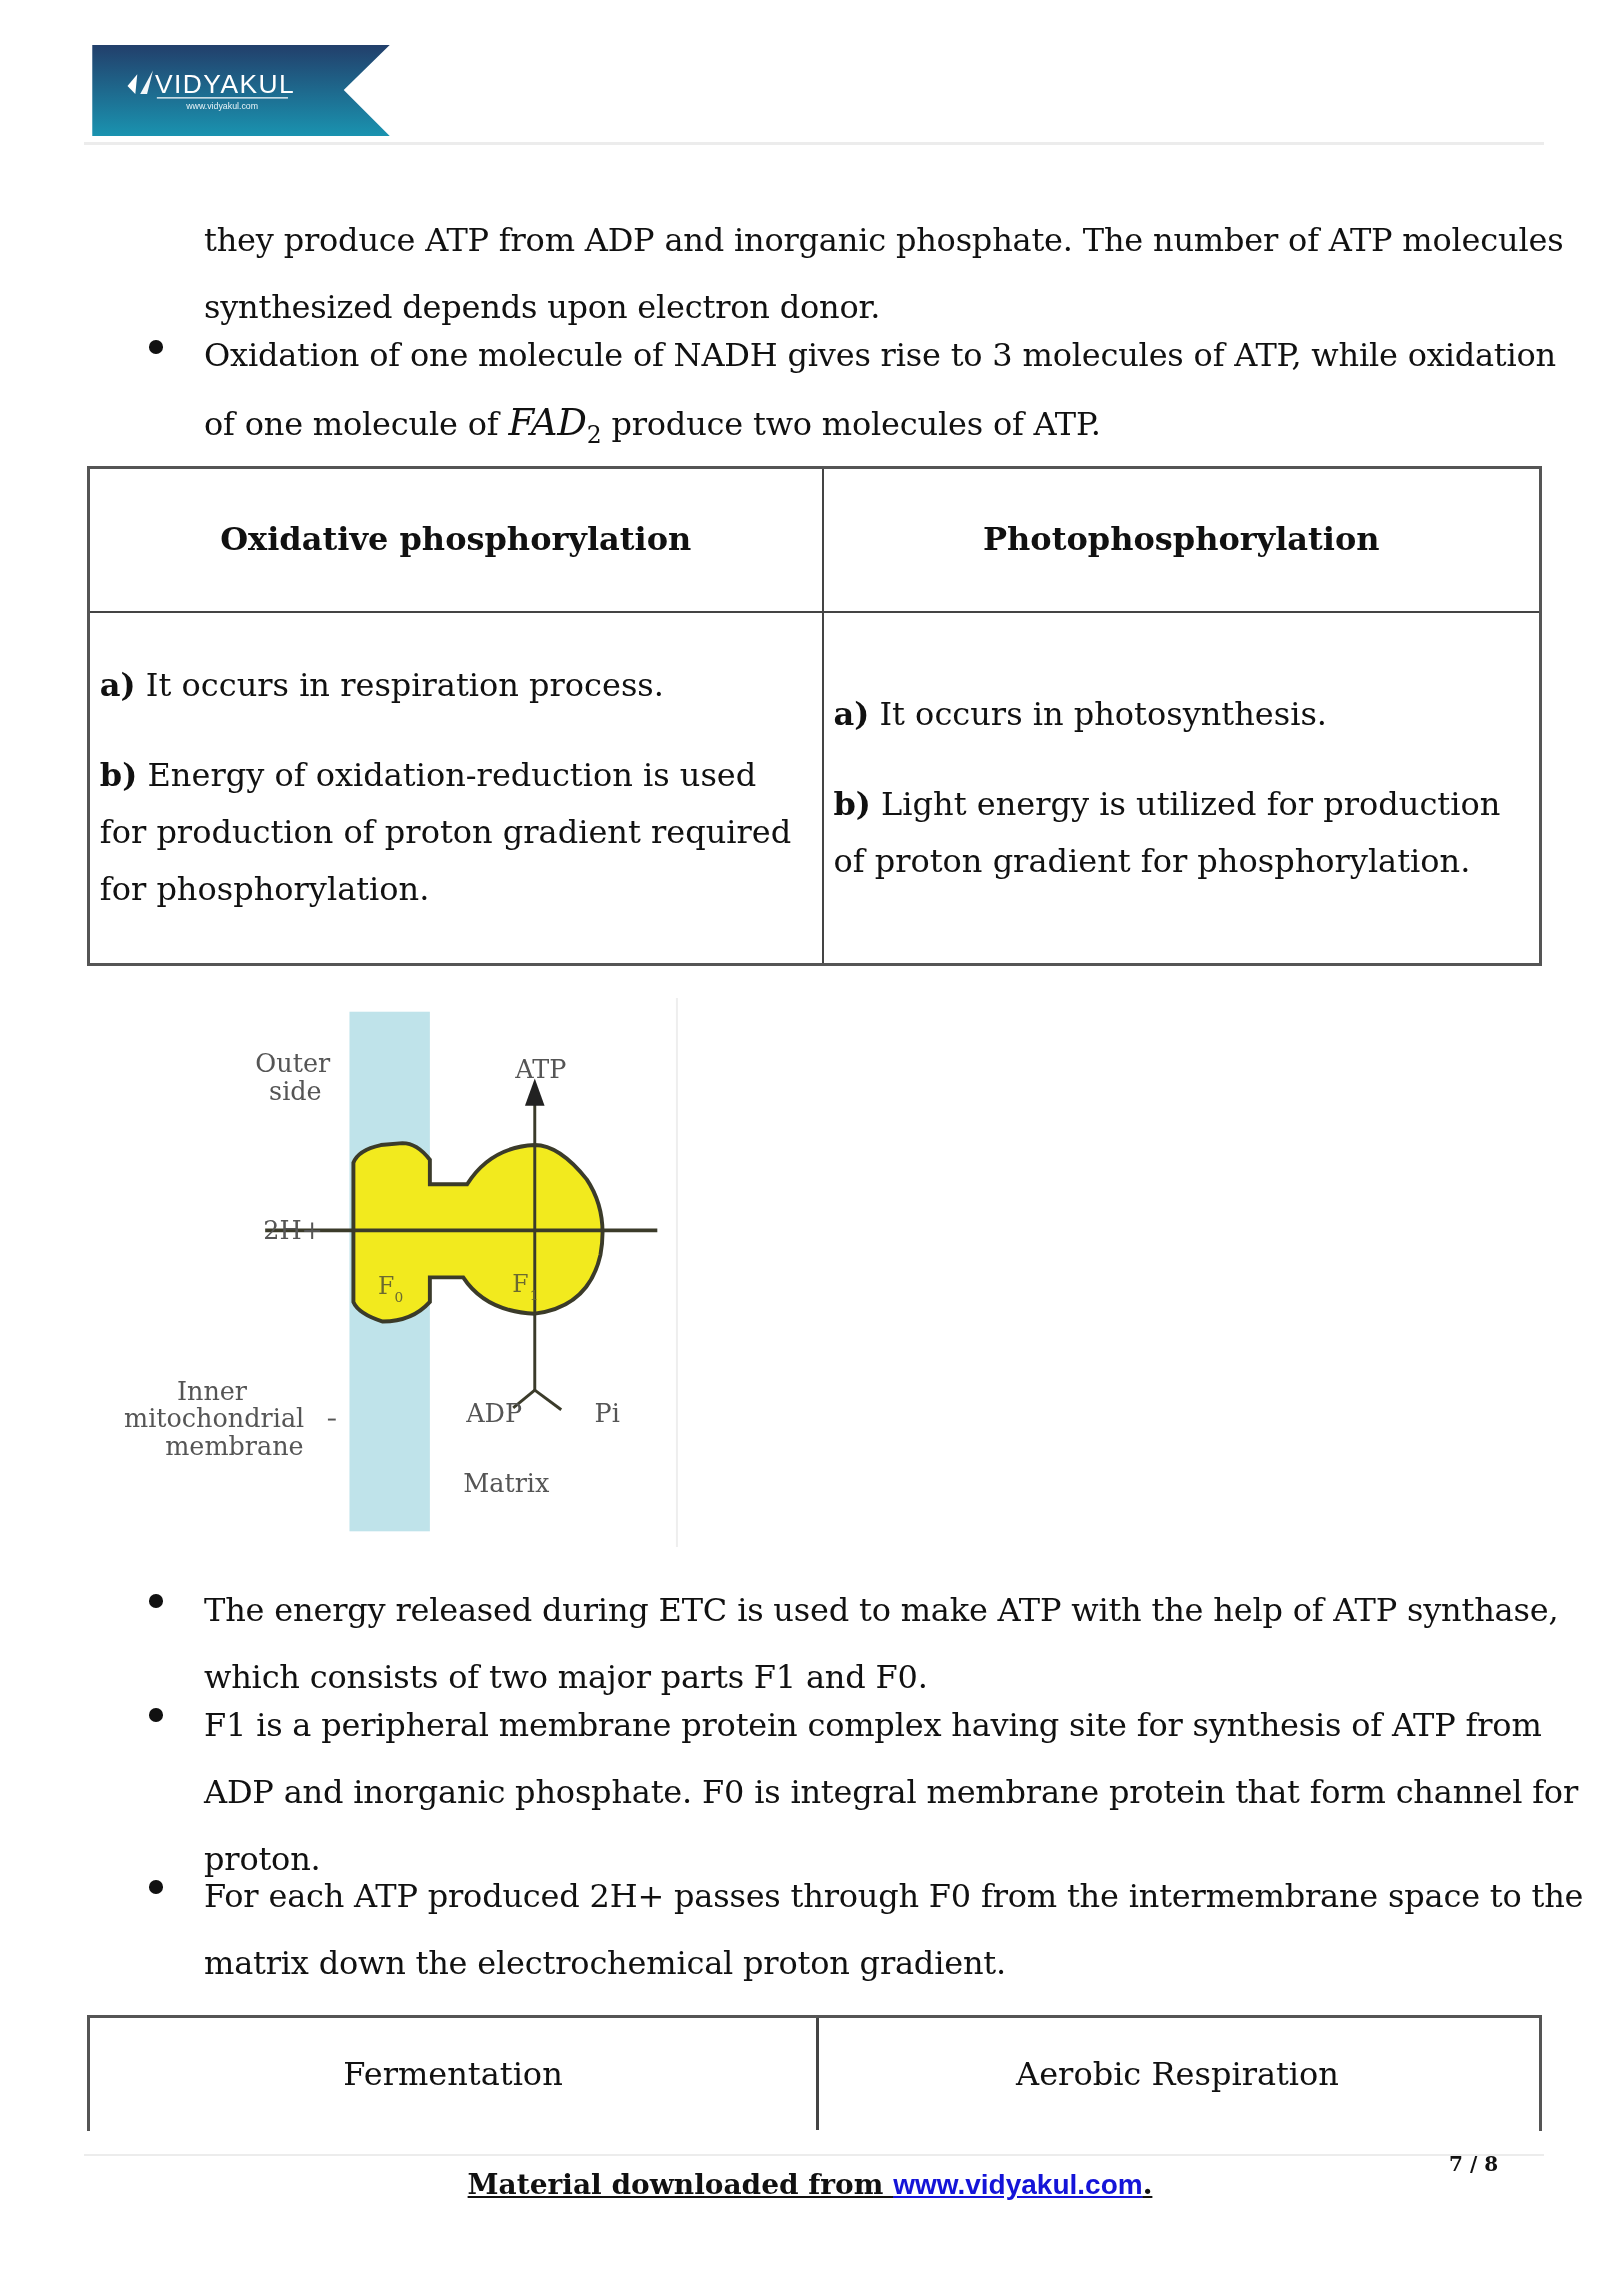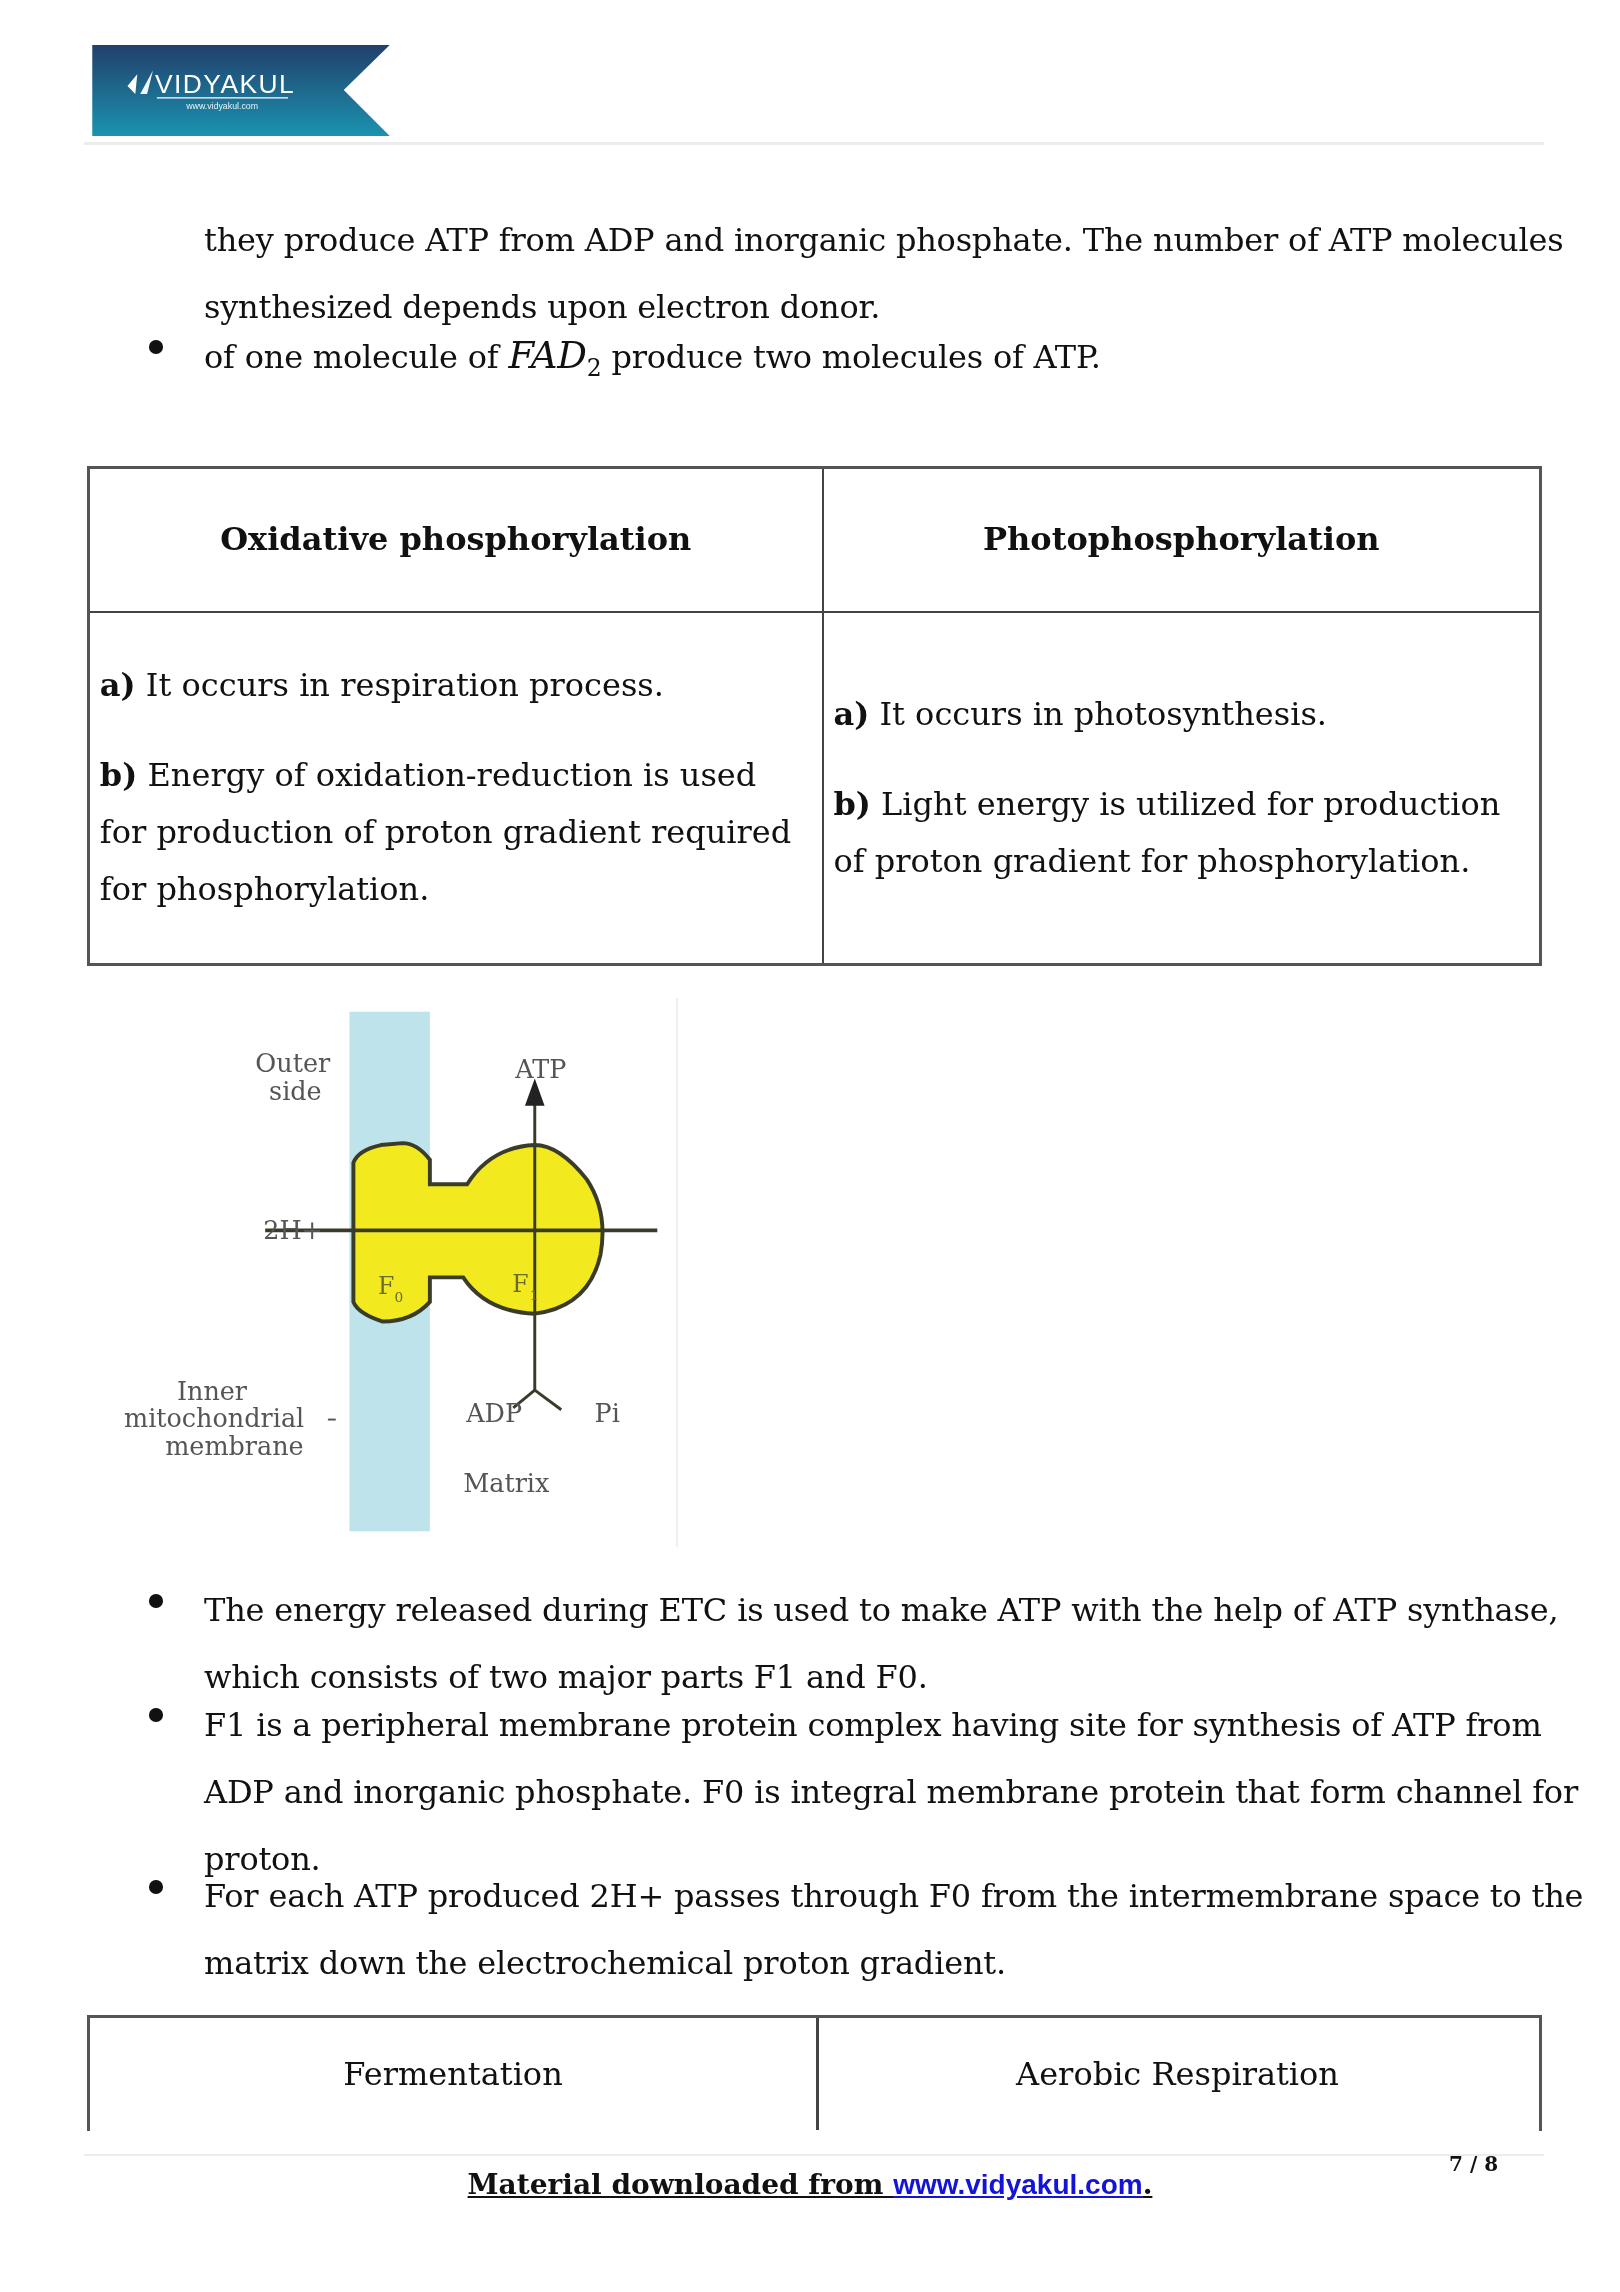--- a/index.html
+++ b/index.html
@@ -46,20 +46,21 @@
   </svg>
 </div>
 <div class="hr" style="left:84px; top:142px; width:1460px;"></div>
 
 <div class="para" style="top:202px;">
   <p>they produce ATP from ADP and inorganic phosphate. The number of ATP molecules</p>
   <p>synthesized depends upon electron donor.</p>
 </div>
 <div class="bullet" style="top:340px;"></div>
 <div class="para" style="top:317px;">
+  <p>Oxidation of one molecule of NADH gives rise to 3 molecules of ATP, while oxidation</p>
   <p><span>of one molecule of </span><span class="math"><span>FAD</span><sub>2</sub></span><span> produce two molecules of ATP.</span></p>
 </div>
 
 <table class="cmp" style="left:87px; top:466px; width:1455px; height:500px;">
   <tbody>
       <tr style="height:144px;padding-left:28px;">
     <th style="width:712px;">Oxidative phosphorylation</th>
     <th>Photophosphorylation</th>
   </tr>
   <tr>

